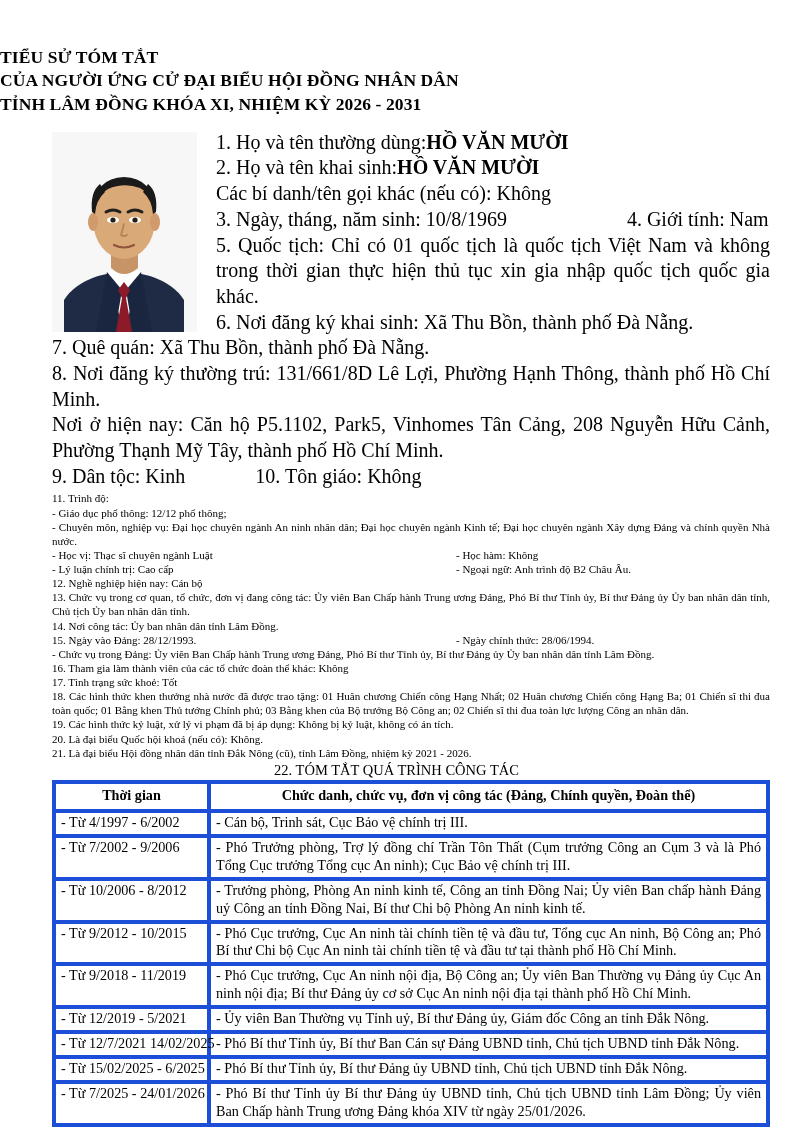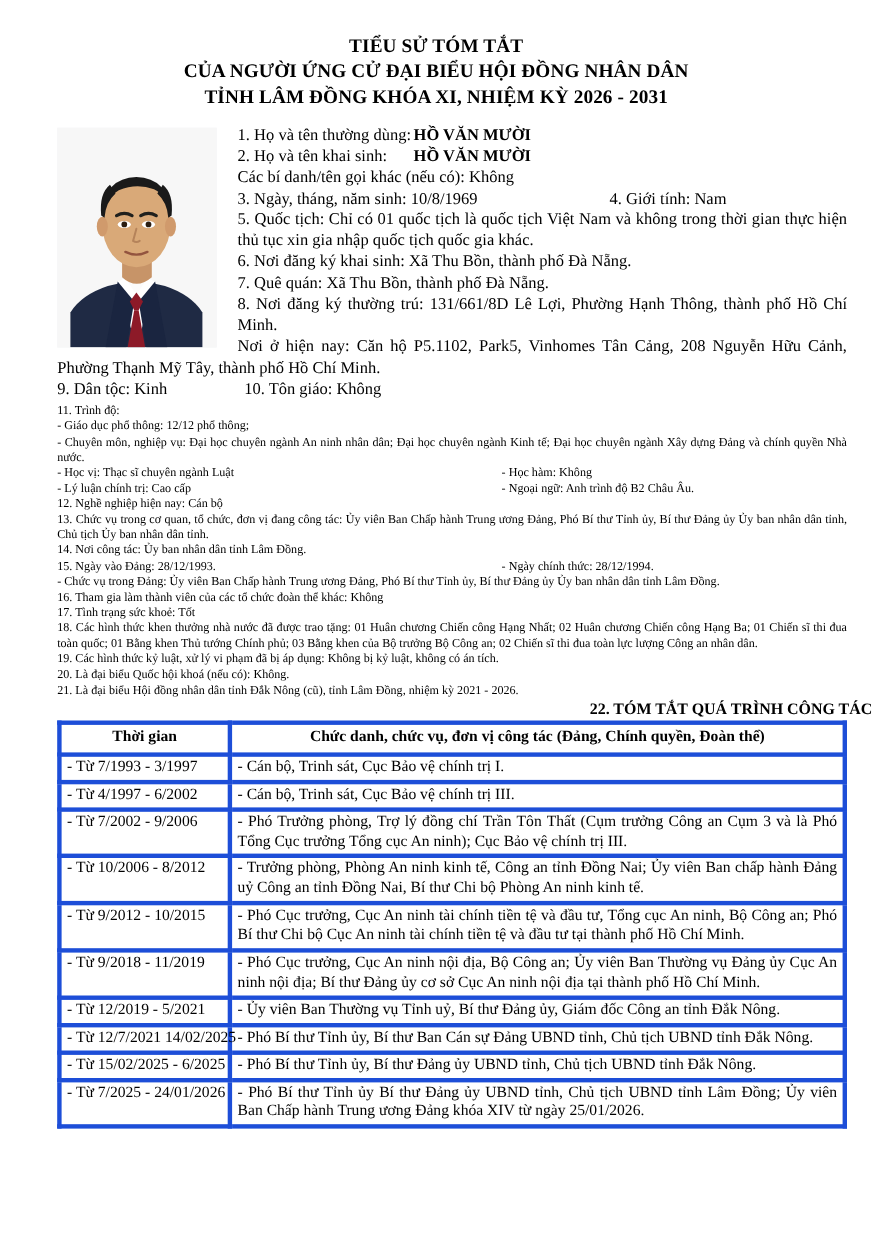--- a/index.html
+++ b/index.html
@@ -11,23 +11,22 @@
     font-family: "Liberation Serif", "DejaVu Serif", serif;
     color: #000000;
     font-size: 14.5px;
     line-height: 1.27;
     -webkit-font-smoothing: antialiased;
   }
   .page { position: relative; width: 793px; height: 1129px; padding: 0; }
 
   
   .title-block {
-    text-align: center;
     font-weight: bold;
-    padding-top: 30px;
+    padding-top: 46px;
     letter-spacing: 0.1px;
   }
   .title-line { font-size: 17.5px; line-height: 1.33; }
 
   
   .top-area {
     margin-top: 14px;
     padding-left: 52px;
     padding-right: 23px;
   }
@@ -39,21 +38,21 @@
   }
   .photo {
     width: 145px;
     height: 200px;
     position: relative;
     overflow: hidden;
     background: #f4f5f7;
   }
   .photo svg { display:block; width:100%; height:100%; }
 
-  .ident { font-size: 15px; line-height: 1.285; }
+  .ident { font-size: 20px; line-height: 1.285; }
   .ident p { margin: 0; text-align: justify; }
   .ident p.nojust { text-align: left; }
   .nm { font-weight: bold; }
   .lbl-ind { display:inline-block; min-width: 160px; }
   .gap-gender { display:inline-block; width: 120px; }
   .gap-religion { display:inline-block; width: 70px; }
 
   
   .body-list {
     clear: both;
@@ -64,22 +63,22 @@
     line-height: 1.285;
   }
   .body-list p { margin: 0; text-align: justify; }
   .body-list p.nojust { text-align: left; }
   .two-col { display: flex; }
   .two-col .c1 { width: 404px; }
   .two-col .c2 { flex: 1; }
 
   
   .sect-head {
-    text-align: right;
-    font-weight: bold;
+    text-align: center;
+    font-weight: normal;
     font-size: 14.5px;
     margin-top: 1px;
     margin-bottom: 1px;
   }
 
   
   .tbl-wrap { padding-left: 52px; padding-right: 23px; }
   table.career {
     border-collapse: collapse;
     width: 718px;
@@ -181,21 +180,21 @@
     </div>
     <div class="two-col">
       <div class="c1">- Lý luận chính trị: Cao cấp</div>
       <div class="c2">- Ngoại ngữ: Anh trình độ B2 Châu Âu.</div>
     </div>
     <p class="nojust">12. Nghề nghiệp hiện nay: Cán bộ</p>
     <p>13. Chức vụ trong cơ quan, tổ chức, đơn vị đang công tác: Ủy viên Ban Chấp hành Trung ương Đảng, Phó Bí thư Tỉnh ủy, Bí thư Đảng ủy Ủy ban nhân dân tỉnh, Chủ tịch Ủy ban nhân dân tỉnh.</p>
     <p class="nojust">14. Nơi công tác: Ủy ban nhân dân tỉnh Lâm Đồng.</p>
     <div class="two-col">
       <div class="c1">15. Ngày vào Đảng: 28/12/1993.</div>
-      <div class="c2">- Ngày chính thức: 28/12/1994.</div>
+      <div class="c2">- Ngày chính thức: 28/06/1994.</div>
     </div>
     <p>- Chức vụ trong Đảng: Ủy viên Ban Chấp hành Trung ương Đảng, Phó Bí thư Tỉnh ủy, Bí thư Đảng ủy Ủy ban nhân dân tỉnh Lâm Đồng.</p>
     <p class="nojust">16. Tham gia làm thành viên của các tổ chức đoàn thể khác: Không</p>
     <p class="nojust">17. Tình trạng sức khoẻ: Tốt</p>
     <p>18. Các hình thức khen thưởng nhà nước đã được trao tặng: 01 Huân chương Chiến công Hạng Nhất; 02 Huân chương Chiến công Hạng Ba; 01 Chiến sĩ thi đua toàn quốc; 01 Bằng khen Thủ tướng Chính phủ; 03 Bằng khen của Bộ trưởng Bộ Công an; 02 Chiến sĩ thi đua toàn lực lượng Công an nhân dân.</p>
     <p class="nojust">19. Các hình thức kỷ luật, xử lý vi phạm đã bị áp dụng: Không bị kỷ luật, không có án tích.</p>
     <p class="nojust">20. Là đại biểu Quốc hội khoá (nếu có): Không.</p>
     <p class="nojust">21. Là đại biểu Hội đồng nhân dân tỉnh Đắk Nông (cũ), tỉnh Lâm Đồng, nhiệm kỳ 2021 - 2026.</p>
   </div>
 
@@ -208,24 +207,20 @@
           <col>
         </colgroup>
       <thead>
         <tr>
           <th>Thời gian</th>
           <th>Chức danh, chức vụ, đơn vị công tác (Đảng, Chính quyền, Đoàn thể)</th>
         </tr>
       </thead>
       <tbody>
           <tr>
-            <td class="time">- Từ 7/1993 - 3/1997</td>
-            <td class="desc">- Cán bộ, Trinh sát, Cục Bảo vệ chính trị I.</td>
-          </tr>
-          <tr>
             <td class="time">- Từ 4/1997 - 6/2002</td>
             <td class="desc">- Cán bộ, Trinh sát, Cục Bảo vệ chính trị III.</td>
           </tr>
           <tr>
             <td class="time">- Từ 7/2002 - 9/2006</td>
             <td class="desc">- Phó Trưởng phòng, Trợ lý đồng chí Trần Tôn Thất (Cụm trưởng Công an Cụm 3 và là Phó Tổng Cục trưởng Tổng cục An ninh); Cục Bảo vệ chính trị III.</td>
           </tr>
           <tr>
             <td class="time">- Từ 10/2006 - 8/2012</td>
             <td class="desc">- Trưởng phòng, Phòng An ninh kinh tế, Công an tỉnh Đồng Nai; Ủy viên Ban chấp hành Đảng uỷ Công an tỉnh Đồng Nai, Bí thư Chi bộ Phòng An ninh kinh tế.</td>

